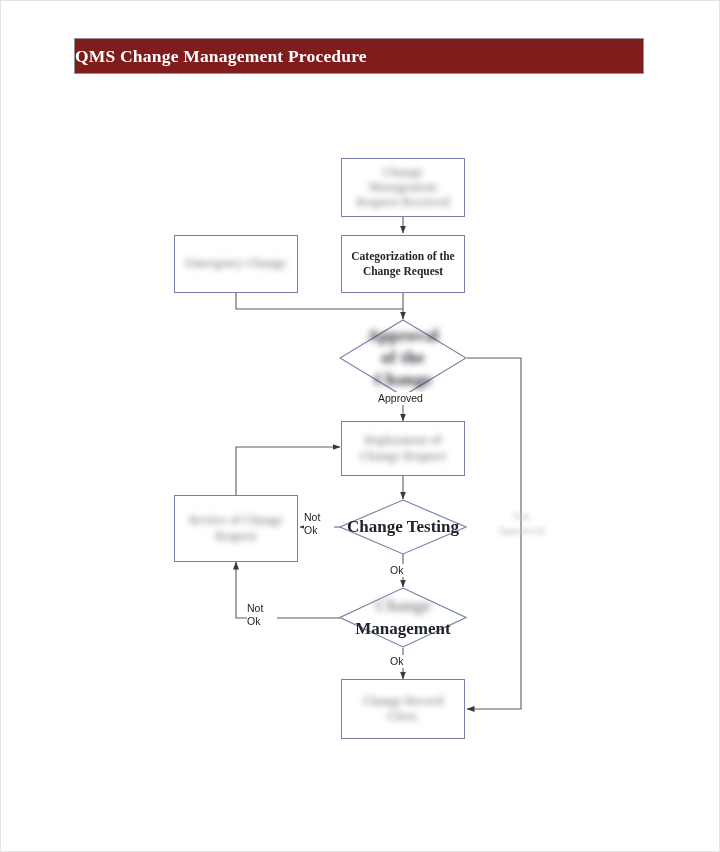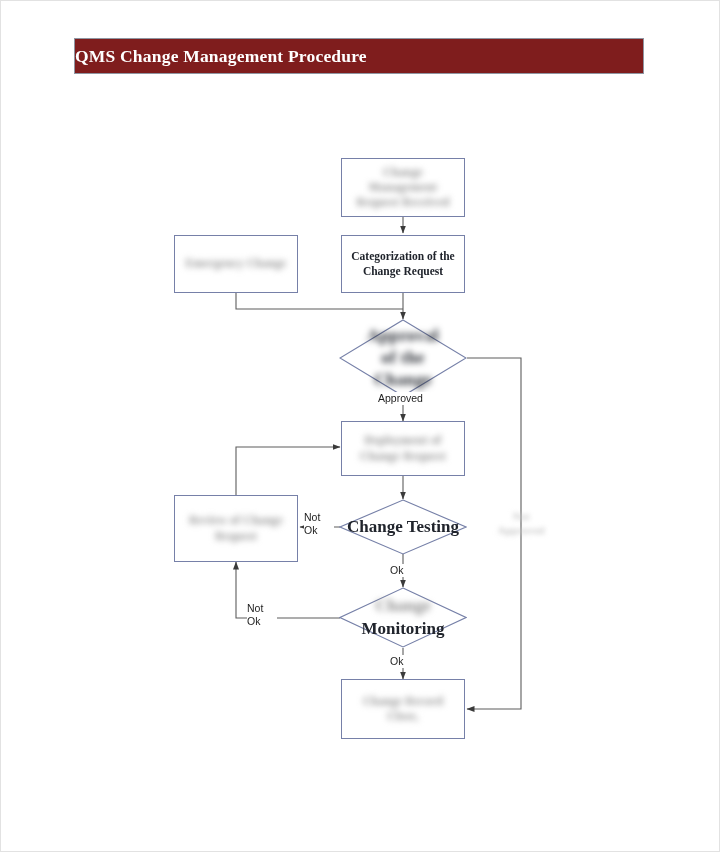--- a/index.html
+++ b/index.html
@@ -225,21 +225,21 @@
 
     <div class="edge-label" style="left:389px; top:547px; width:26px;">Ok</div>
 
     <div class="diamond-wrap" style="left:338px; top:570px; width:128px; height:61px;">
       <svg width="128" height="61">
         <polygon points="64,1 127,30.5 64,60 1,30.5" fill="#ffffff" stroke="#7680a8" stroke-width="1.1"></polygon>
       </svg>
       <div class="diamond-text blur-half">
         <span>
           <span class="l1">Change</span>
-          <span class="l2" style="font-weight:bold;">Monitoring</span>
+          <span class="l2" style="font-weight:bold;">Management</span>
         </span>
       </div>
     </div>
 
     <div class="edge-label" style="left:246px; top:585px; width:30px;">
       <div>Not</div>
       <div>Ok</div>
     </div>
 
     <div class="edge-label" style="left:389px; top:638px; width:26px;">Ok</div>

